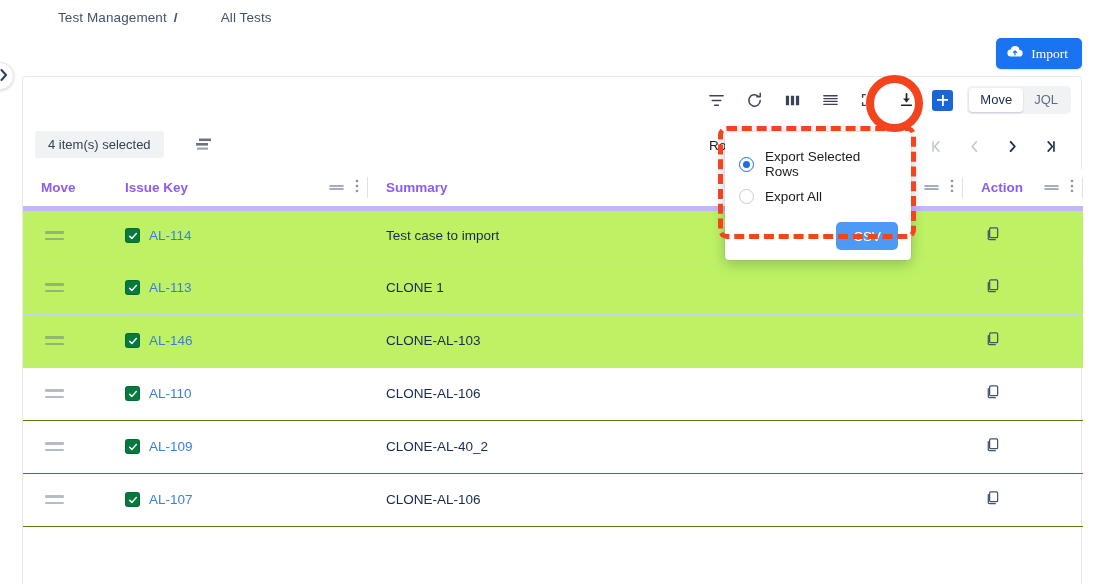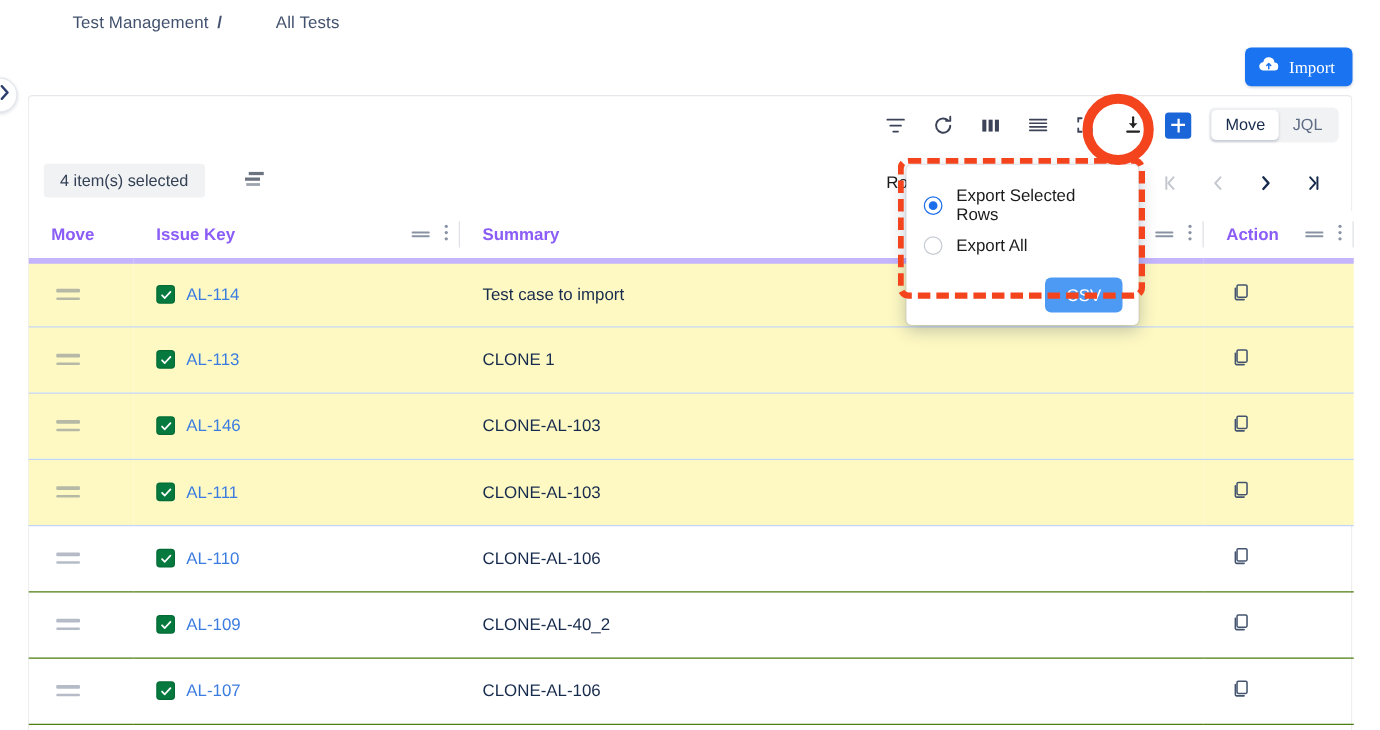--- a/index.html
+++ b/index.html
@@ -111,21 +111,21 @@
   .th-inner { display:flex; align-items:center; height:100%; padding-left:18px; }
   .th-inner .lbl { flex:0 0 auto; }
   .th-tools { margin-left:auto; display:flex; align-items:center; gap:11px; padding-right:9px; }
   .col-sep { position:absolute; right:0; top:8px; bottom:8px; width:1px; background:#DFE1E6; }
 
   tbody td {
     height:53px; font-size:13.5px; color:#172B4D;
     border-bottom:1px solid #4d7c0f; padding:0;
     vertical-align:middle;
   }
-  tr.selected td { background:#fef9c3; border-bottom:1px solid #C3D6F8; }
+  tr.selected td { background:#bef264; border-bottom:1px solid #C3D6F8; }
   .cell { display:flex; align-items:center; height:100%; padding-left:18px; }
   .grip { width:19px; height:9px; display:flex; flex-direction:column; justify-content:space-between; opacity:.45; margin-left:4px; }
   .grip i { display:block; height:2.5px; background:#5E6C84; border-radius:1px; }
   .key-cell { display:flex; align-items:center; gap:9px; padding-left:18px; height:100%; }
   .test-ico {
     width:15px; height:15px; border-radius:3px; background:#067A3E;
     display:flex; align-items:center; justify-content:center; flex:0 0 auto;
     box-shadow: inset 0 0 0 1px rgba(0,0,0,.12);
   }
   .key-link { color:#3B7CE0; font-size:13.5px; text-decoration:none; cursor:pointer; }
@@ -438,41 +438,41 @@
             </td>
             <td>
               <div class="copy-cell">
                 <span><svg width="16" height="16" viewBox="0 0 18 18">
                     <rect x="5.2" y="2.2" width="9" height="11" rx="1.2" fill="none" stroke="#44546F" stroke-width="1.4"></rect>
                     <path d="M11.6 15.4H4.9a1.2 1.2 0 01-1.2-1.2V5.2" fill="none" stroke="#44546F" stroke-width="1.4" stroke-linecap="round" stroke-linejoin="round"></path>
                   </svg></span>
               </div>
             </td>
           </tr>
-          <tr class="selected">
+          <tr>
             <td>
               <div class="cell">
                 <span class="grip">
                   <i></i>
                   <i></i>
                 </span>
               </div>
             </td>
             <td>
               <div class="key-cell">
                 <span class="test-ico">
                   <svg width="10" height="10" viewBox="0 0 12 12">
                     <path d="M2 6.3l2.6 2.6L10 3" stroke="#fff" stroke-width="1.7" fill="none" stroke-linecap="round" stroke-linejoin="round"></path>
                   </svg>
                 </span>
-                <a class="key-link">AL-111</a>
-              </div>
-            </td>
-            <td>
-              <div class="cell">CLONE-AL-103</div>
+                <a class="key-link">AL-110</a>
+              </div>
+            </td>
+            <td>
+              <div class="cell">CLONE-AL-106</div>
             </td>
             <td>
               <div class="copy-cell">
                 <span><svg width="16" height="16" viewBox="0 0 18 18">
                     <rect x="5.2" y="2.2" width="9" height="11" rx="1.2" fill="none" stroke="#44546F" stroke-width="1.4"></rect>
                     <path d="M11.6 15.4H4.9a1.2 1.2 0 01-1.2-1.2V5.2" fill="none" stroke="#44546F" stroke-width="1.4" stroke-linecap="round" stroke-linejoin="round"></path>
                   </svg></span>
               </div>
             </td>
           </tr>
@@ -485,25 +485,25 @@
                 </span>
               </div>
             </td>
             <td>
               <div class="key-cell">
                 <span class="test-ico">
                   <svg width="10" height="10" viewBox="0 0 12 12">
                     <path d="M2 6.3l2.6 2.6L10 3" stroke="#fff" stroke-width="1.7" fill="none" stroke-linecap="round" stroke-linejoin="round"></path>
                   </svg>
                 </span>
-                <a class="key-link">AL-110</a>
-              </div>
-            </td>
-            <td>
-              <div class="cell">CLONE-AL-106</div>
+                <a class="key-link">AL-109</a>
+              </div>
+            </td>
+            <td>
+              <div class="cell">CLONE-AL-40_2</div>
             </td>
             <td>
               <div class="copy-cell">
                 <span><svg width="16" height="16" viewBox="0 0 18 18">
                     <rect x="5.2" y="2.2" width="9" height="11" rx="1.2" fill="none" stroke="#44546F" stroke-width="1.4"></rect>
                     <path d="M11.6 15.4H4.9a1.2 1.2 0 01-1.2-1.2V5.2" fill="none" stroke="#44546F" stroke-width="1.4" stroke-linecap="round" stroke-linejoin="round"></path>
                   </svg></span>
               </div>
             </td>
           </tr>
@@ -516,66 +516,35 @@
                 </span>
               </div>
             </td>
             <td>
               <div class="key-cell">
                 <span class="test-ico">
                   <svg width="10" height="10" viewBox="0 0 12 12">
                     <path d="M2 6.3l2.6 2.6L10 3" stroke="#fff" stroke-width="1.7" fill="none" stroke-linecap="round" stroke-linejoin="round"></path>
                   </svg>
                 </span>
-                <a class="key-link">AL-109</a>
-              </div>
-            </td>
-            <td>
-              <div class="cell">CLONE-AL-40_2</div>
+                <a class="key-link">AL-107</a>
+              </div>
+            </td>
+            <td>
+              <div class="cell">CLONE-AL-106</div>
             </td>
             <td>
               <div class="copy-cell">
                 <span><svg width="16" height="16" viewBox="0 0 18 18">
                     <rect x="5.2" y="2.2" width="9" height="11" rx="1.2" fill="none" stroke="#44546F" stroke-width="1.4"></rect>
                     <path d="M11.6 15.4H4.9a1.2 1.2 0 01-1.2-1.2V5.2" fill="none" stroke="#44546F" stroke-width="1.4" stroke-linecap="round" stroke-linejoin="round"></path>
                   </svg></span>
               </div>
             </td>
           </tr>
-          <tr>
-            <td>
-              <div class="cell">
-                <span class="grip">
-                  <i></i>
-                  <i></i>
-                </span>
-              </div>
-            </td>
-            <td>
-              <div class="key-cell">
-                <span class="test-ico">
-                  <svg width="10" height="10" viewBox="0 0 12 12">
-                    <path d="M2 6.3l2.6 2.6L10 3" stroke="#fff" stroke-width="1.7" fill="none" stroke-linecap="round" stroke-linejoin="round"></path>
-                  </svg>
-                </span>
-                <a class="key-link">AL-107</a>
-              </div>
-            </td>
-            <td>
-              <div class="cell">CLONE-AL-106</div>
-            </td>
-            <td>
-              <div class="copy-cell">
-                <span><svg width="16" height="16" viewBox="0 0 18 18">
-                    <rect x="5.2" y="2.2" width="9" height="11" rx="1.2" fill="none" stroke="#44546F" stroke-width="1.4"></rect>
-                    <path d="M11.6 15.4H4.9a1.2 1.2 0 01-1.2-1.2V5.2" fill="none" stroke="#44546F" stroke-width="1.4" stroke-linecap="round" stroke-linejoin="round"></path>
-                  </svg></span>
-              </div>
-            </td>
-          </tr>
         </tbody>
     </table>
 
     <div class="export-pop" style="left:702px; top:55px;">
       <div class="radio-row">
         <span class="radio on"></span>
         <span>Export Selected Rows</span>
       </div>
       <div class="radio-row">
         <span class="radio"></span>

